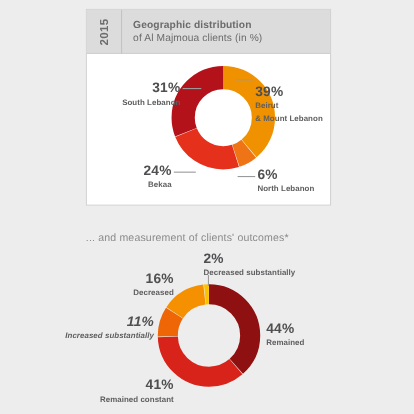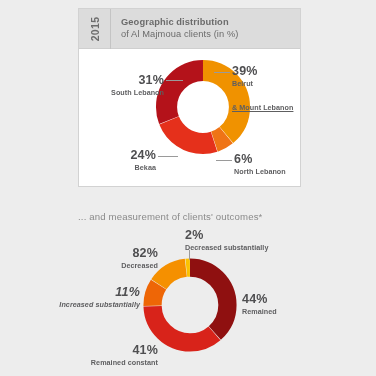--- a/index.html
+++ b/index.html
@@ -170,24 +170,24 @@
   <svg class="donut-svg" viewBox="0 0 100 100">
     <g id="geo-slices">
         <circle cx="50" cy="50" r="38" fill="none" stroke="#f09200" stroke-width="22" stroke-dasharray="92.71680625240145 146.0442354204228" stroke-dashoffset="0" transform="rotate(-90 50 50)"></circle>
         <circle cx="50" cy="50" r="38" fill="none" stroke="#ef7416" stroke-width="22" stroke-dasharray="13.925662500369455 224.8353791724548" stroke-dashoffset="-93.11680625240146" transform="rotate(-90 50 50)"></circle>
         <circle cx="50" cy="50" r="38" fill="none" stroke="#e5301b" stroke-width="22" stroke-dasharray="56.902650001477824 181.85839167134645" stroke-dashoffset="-107.44246875277092" transform="rotate(-90 50 50)"></circle>
         <circle cx="50" cy="50" r="38" fill="none" stroke="#b4121a" stroke-width="22" stroke-dasharray="73.61592291857552 165.14511875424876" stroke-dashoffset="-164.74511875424875" transform="rotate(-90 50 50)"></circle>
       </g>
   </svg>
 </div>
 
-<div class="callout align-left" style="left:232px; top:64px;">
+<div class="callout align-left" style="left:232px; top:76px;">
   <span class="pct">39%</span>
   <span class="name">Beirut</span>
-  <span class="name" style="margin-top:16px;text-decoration:underline;">&amp; Mount Lebanon</span>
+  <span class="name" style="margin-top:4px;">&amp; Mount Lebanon</span>
 </div>
 <div class="leader h" style="left:214px; top:72px; width:16px;"></div>
 
 <div class="callout align-right" style="left:84px; top:73px; width:80px;">
   <span class="pct">31%</span>
   <span class="name">South Lebanon</span>
 </div>
 <div class="leader h" style="left:166px; top:80px; width:17px;"></div>
 
 <div class="callout align-right" style="left:88px; top:148px; width:68px;">
@@ -216,21 +216,21 @@
   </svg>
 </div>
 
 <div class="callout align-left" style="left:185px; top:228px;">
   <span class="pct">2%</span>
   <span class="name">Decreased substantially</span>
 </div>
 <div class="leader v" style="left:189px; top:250px; height:10px;"></div>
 
 <div class="callout align-right" style="left:96px; top:246px; width:62px;">
-  <span class="pct">82%</span>
+  <span class="pct">16%</span>
   <span class="name">Decreased</span>
 </div>
 
 <div class="callout align-right" style="left:52px; top:285px; width:88px;font-style:italic;">
   <span class="pct">11%</span>
   <span class="name">Increased substantially</span>
 </div>
 
 <div class="callout align-right" style="left:88px; top:343px; width:70px;">
   <span class="pct">41%</span>

